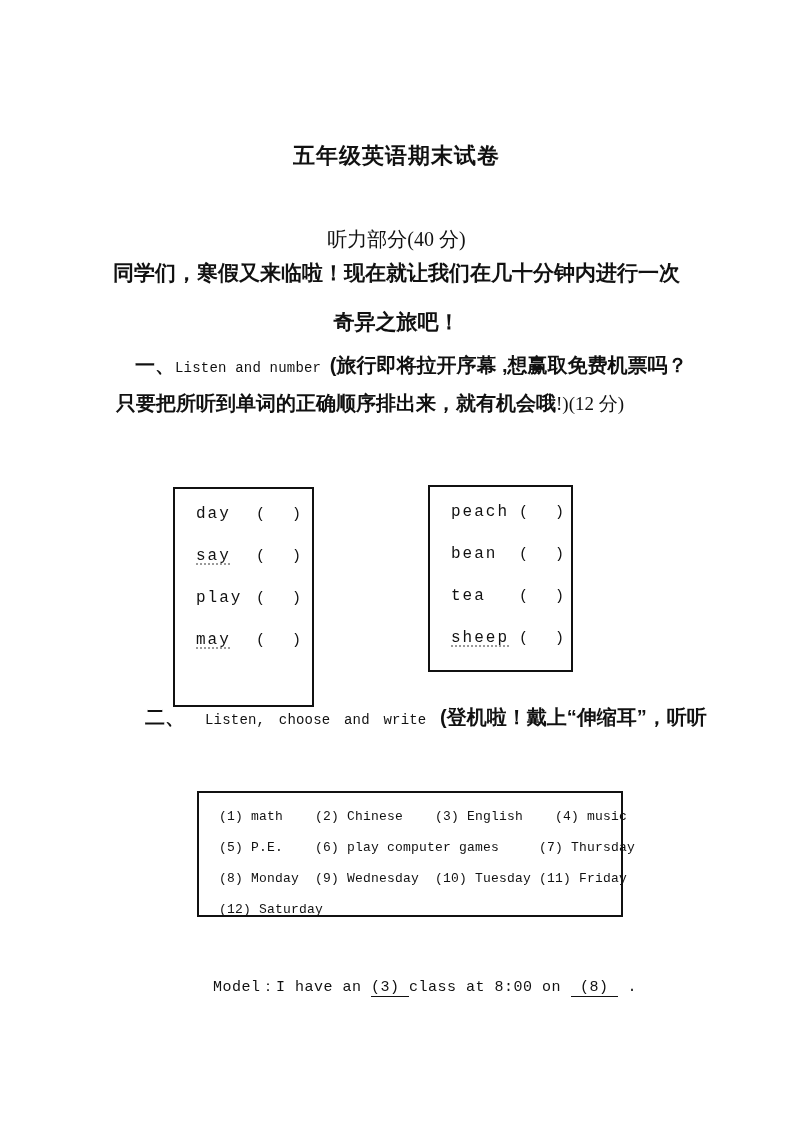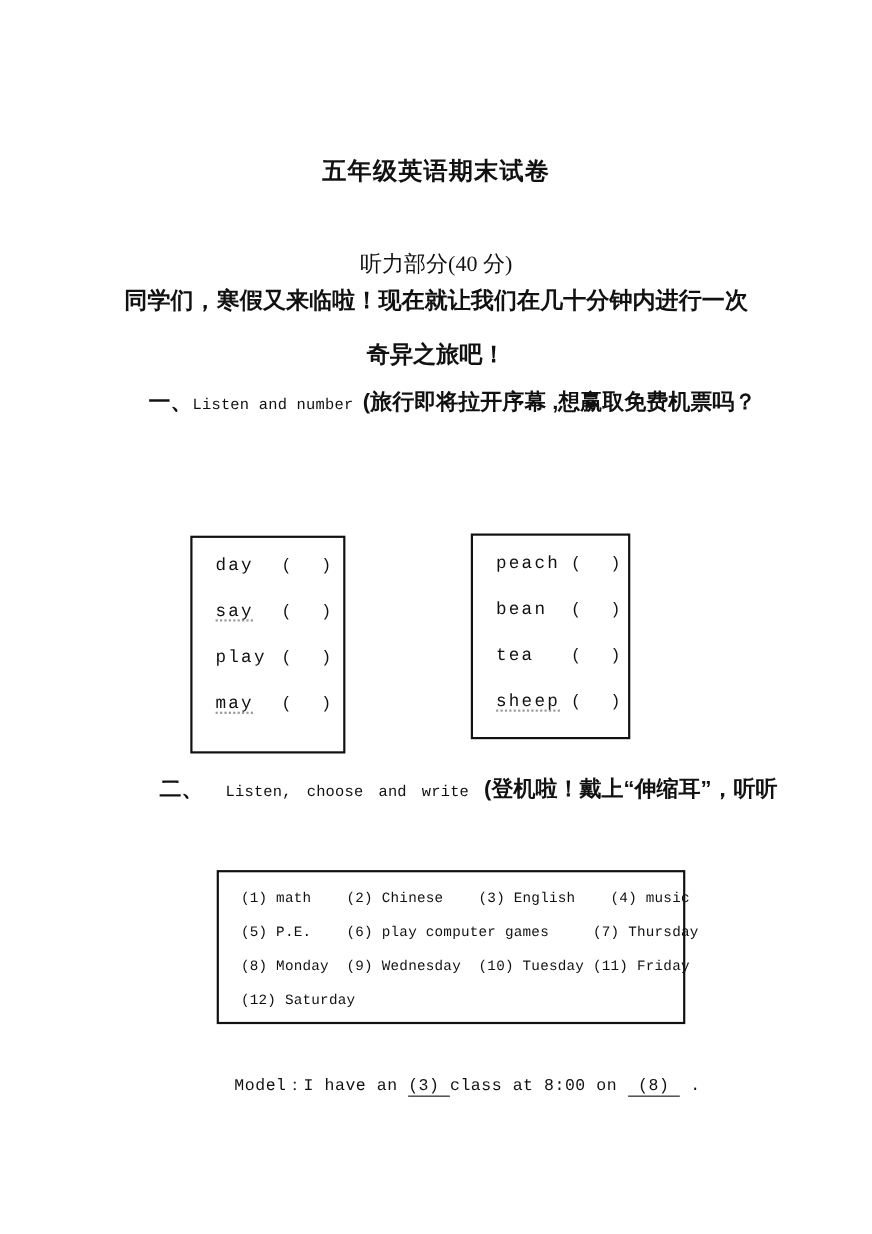--- a/index.html
+++ b/index.html
@@ -35,33 +35,33 @@
   .s2l2 { top: 742px; left: 115px; }
   .sec-tail { font-size: 19px; }
 
   .word-box {
     position: absolute;
     border: 2px solid #111;
     box-sizing: border-box;
     padding: 16px 0 0 21px;
     background: #fff;
   }
-  .box1 { left: 173px; top: 487px; width: 141px; height: 198px; }
+  .box1 { left: 173px; top: 487px; width: 141px; height: 220px; }
   .box2 { left: 428px; top: 485px; width: 145px; height: 187px; }
   .wrow { display: flex; align-items: baseline; height: 42px; }
   .wrow .w { font-size: 16px; letter-spacing: 2px; }
   .box1 .w { width: 60px; }
   .box2 .w { width: 68px; }
   .wrow .br { font-size: 15px; letter-spacing: 3px; }
   .dotted { text-decoration: underline dotted #9a9a9a 1.5px; text-underline-offset: 3px; }
 
   .options-box {
     position: absolute;
     left: 197px; top: 791px;
-    width: 426px; height: 140px;
+    width: 426px; height: 126px;
     border: 2px solid #111;
     box-sizing: border-box;
     padding: 8px 0 0 20px;
     background: #fff;
   }
   .orow { font-size: 13px; line-height: 31px; letter-spacing: 0.2px; }
 
   .model-line { top: 977px; left: 213px; font-size: 15px; letter-spacing: 0.5px; white-space: nowrap; text-align: center; }
   .model-line span { white-space: pre; }
   .blank { border-bottom: 1.5px solid #111; }
@@ -74,20 +74,23 @@
   <div class="abs center title cjk-bold">五年级英语期末试卷</div>
 
   <div class="abs center listening-header cjk-serif">听力部分(40 分)</div>
 
   <div class="abs center intro-line intro1 cjk-bold">同学们，寒假又来临啦！现在就让我们在几十分钟内进行一次</div>
   <div class="abs sec-line s1l1">
     <span class="cjk-bold">一、</span><span class="mono en pre">Listen and number </span><span class="cjk-bold">(旅行即将拉开序幕 ,想赢取免费机票吗？</span>
   </div>
 
   <div class="abs center intro-line intro2 cjk-bold">奇异之旅吧！</div>
+  <div class="abs sec-line s1l2">
+    <span class="cjk-bold">只要把所听到单词的正确顺序排出来，就有机会哦</span><span class="cjk-serif sec-tail">!)(12 分)</span>
+  </div>
 
   <div class="word-box box1 mono">
     <div class="wrow">
       <span class="w">day</span>
       <span class="br pre">(  )</span>
     </div>
     <div class="wrow">
       <span class="w dotted">say</span>
       <span class="br pre">(  )</span>
     </div>

